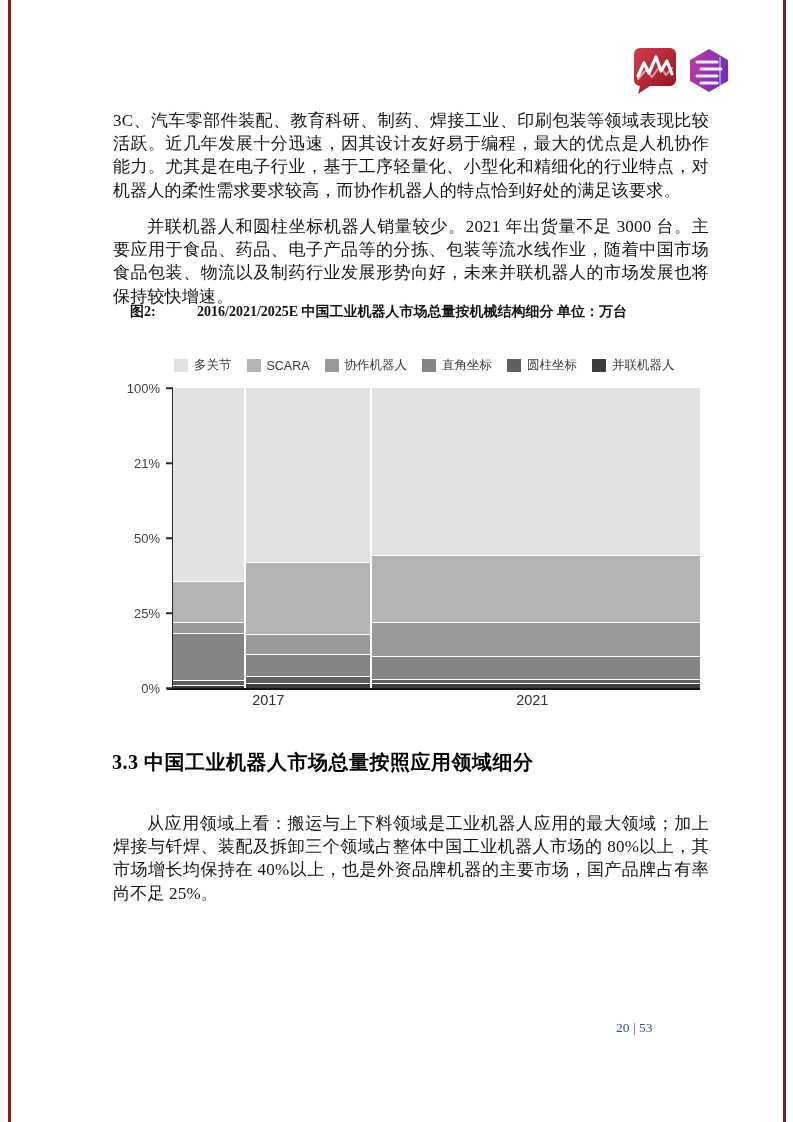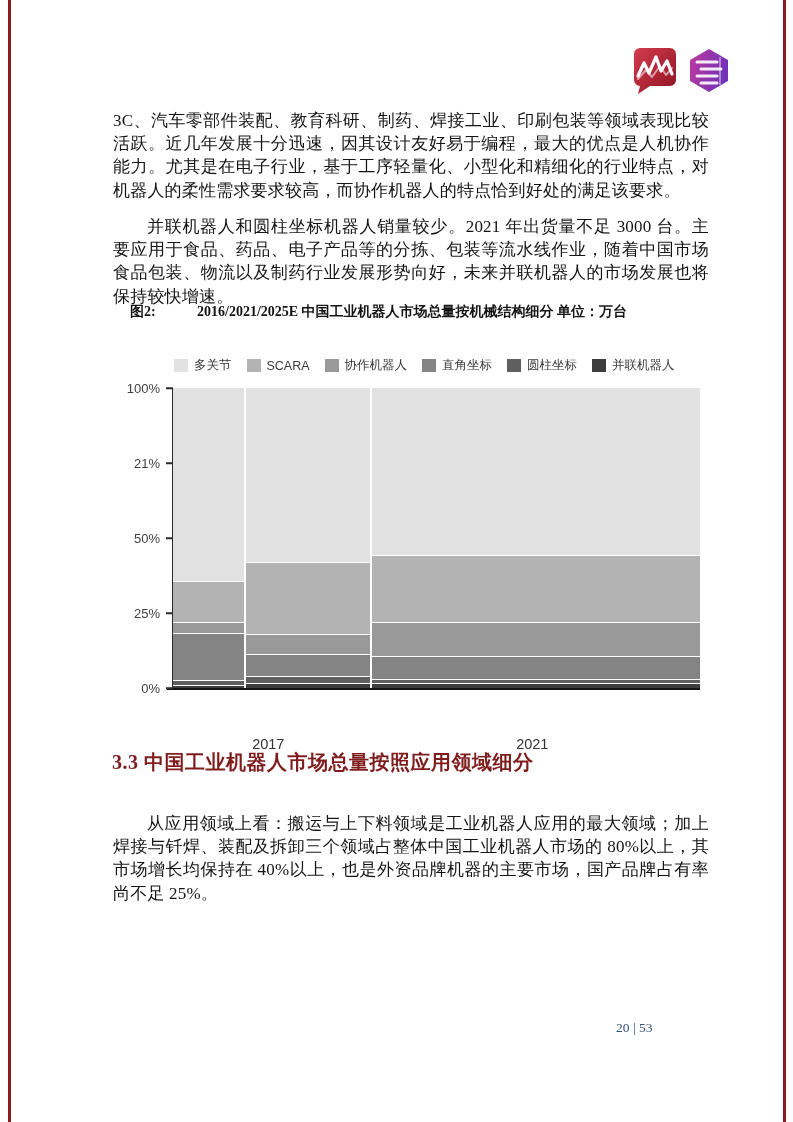--- a/index.html
+++ b/index.html
@@ -62,33 +62,32 @@
     position:absolute; left:126px; top:388px; width:40px; height:300px;
     font-family:"Liberation Sans", sans-serif; font-size:13px; font-weight:300;
     color:#3f3f3f;
   }
   .y-tick-label { position:absolute; right:6px; transform:translateY(-50%); white-space:nowrap;margin-left:44px; }
   .y-tick-mark { position:absolute; left:-7px; width:7px; height:1.5px; background:#2b2b2b; transform:translateY(-50%); }
   .x-labels {
     position:absolute; left:172px; top:692px; width:528px; display:flex;
     font-family:"Liberation Sans", sans-serif; font-size:14.5px; font-weight:300;
     color:#333333;
-    margin-top:44px;
   }
   .x-label-cell { display:flex; justify-content:center; }
 
   .chart-source {
     position:absolute; left:113px; top:712px; width:596px; text-align:right;
     font-size:13.5px; font-style:italic; color:#141414;
   }
 
   
   .section-heading {
     position:absolute; left:112px; top:749px; width:600px;
-    font-size:20px; font-weight:bold; color:#7f1d1d; letter-spacing:0.5px;
+    font-size:20px; font-weight:bold; color:#000000; letter-spacing:0.5px;
   }
 
   
   .page-number {
     position:absolute; left:616px; top:1020px; width:90px; text-align:left;
     font-size:13.5px;
   }
 </style>
 </head>
 <body>

